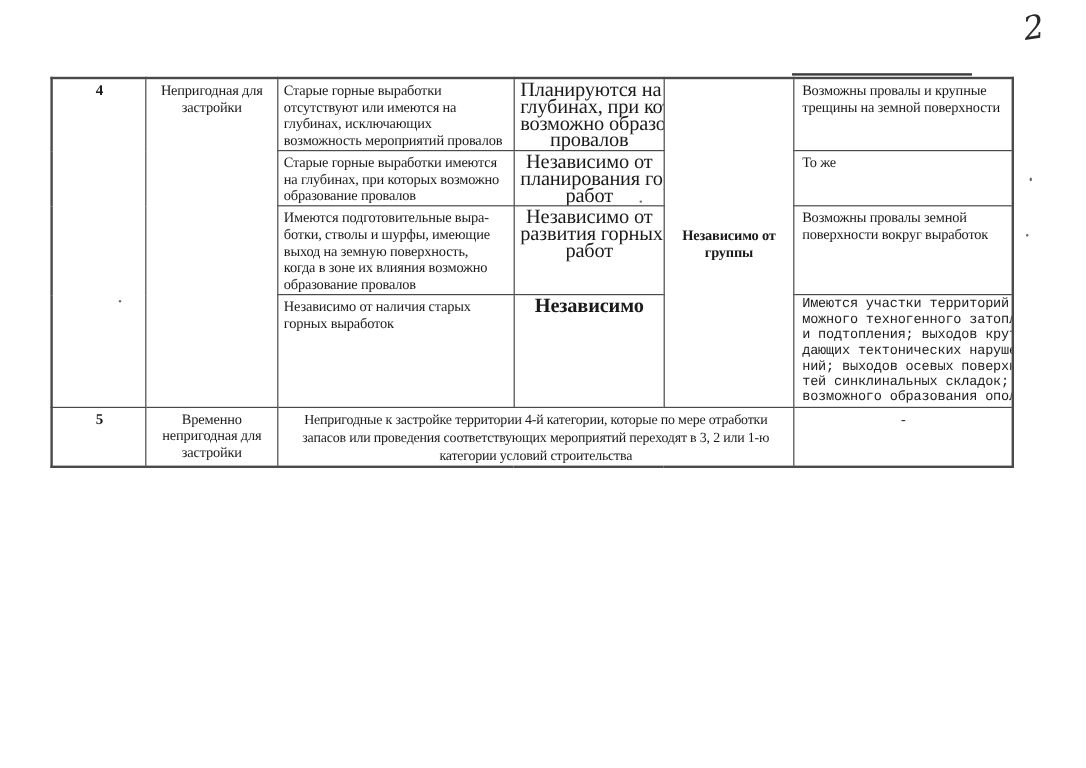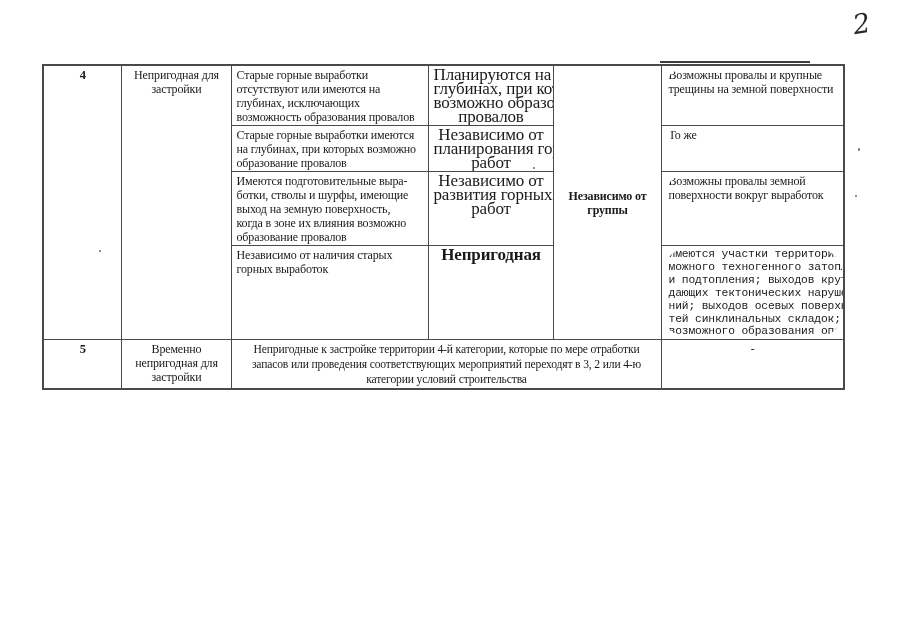--- a/index.html
+++ b/index.html
@@ -47,21 +47,21 @@
     white-space: pre;
     overflow: hidden;
   }
   td.center { text-align: center; }
   td.middle { vertical-align: middle; }
   td.bold   { font-weight: bold; }
   td.num    { font-weight: bold; font-size: 12.5px; }
   td.mining { font-size: 17px; }
   td.small  { font-size: 11.3px; line-height: 12.9px; font-family: Liberation Mono, monospace; }
   td.merged { font-size: 11.6px; line-height: 15px; }
-  td.effects { padding-left: 7px; border-radius: 30px; }
+  td.effects { padding-left: 7px; }
   tr.h1 { height: 59px; }
   tr.h2 { height: 41px; margin-top: 33px; }
   tr.h3 { height: 69px; padding-left: 36px; }
   tr.h4 { height: 89px; }
   tr.h5 { height: 45px; }
   .speck {
     position: absolute;
     background: #6b6b6b;
     border-radius: 50%;
   }
@@ -87,21 +87,21 @@
       <col style="width:183px">
     </colgroup>
     <tbody>
       <tr class="h1">
         <td class="center num" rowspan="4">4</td>
         <td class="center" rowspan="4">Непригодная для
 застройки</td>
         <td>Старые горные выработки
 отсутствуют или имеются на
 глубинах, исключающих
-возможность образования провалов</td>
+возможность мероприятий провалов</td>
         <td class="center mining">Планируются на
 глубинах, при которых
 возможно образование
 провалов</td>
         <td class="center middle bold" rowspan="4">Независимо от
 группы</td>
         <td class="effects">Возможны провалы и крупные
 трещины на земной поверхности</td>
       </tr>
       <tr class="h2">
@@ -121,36 +121,36 @@
 образование провалов</td>
         <td class="center mining">Независимо от
 развития горных
 работ</td>
         <td class="effects">Возможны провалы земной
 поверхности вокруг выработок</td>
       </tr>
       <tr class="h4">
         <td>Независимо от наличия старых
 горных выработок</td>
-        <td class="center mining bold">Непригодная</td>
+        <td class="center mining bold">Независимо</td>
         <td class="effects small">Имеются участки территорий: воз-
 можного техногенного затопления
 и подтопления; выходов крутопа-
 дающих тектонических наруше-
 ний; выходов осевых поверхнос-
 тей синклинальных складок;
 возможного образования оползней</td>
       </tr>
       <tr class="h5">
         <td class="center num">5</td>
         <td class="center">Временно
 непригодная для
 застройки</td>
         <td class="center merged" colspan="3">Непригодные к застройке территории 4-й категории, которые по мере отработки
-запасов или проведения соответствующих мероприятий переходят в 3, 2 или 4-ю
+запасов или проведения соответствующих мероприятий переходят в 3, 2 или 1-ю
 категории условий строительства</td>
         <td class="center">-</td>
       </tr>
     </tbody>
   </table>
 
   <div class="artifact-dash" style="left:660px; top:61px; width:150px; height:2px;"></div>
   <div class="speck" style="left:858px; top:148px; width:2px; height:3px;"></div>
   <div class="speck" style="left:855px; top:195px; width:2px; height:2px;"></div>
   <div class="speck" style="left:99px; top:250px; width:2px; height:2px;"></div>

